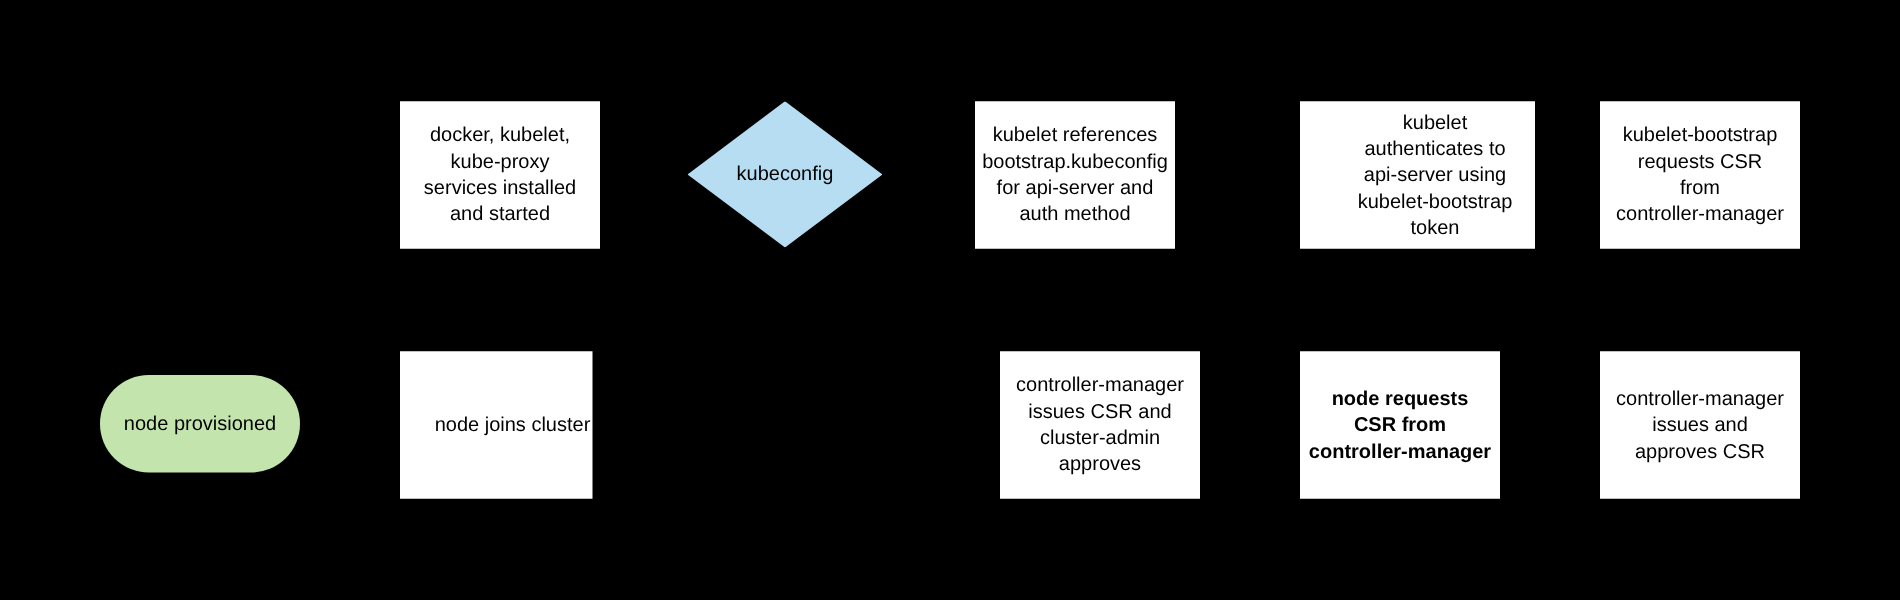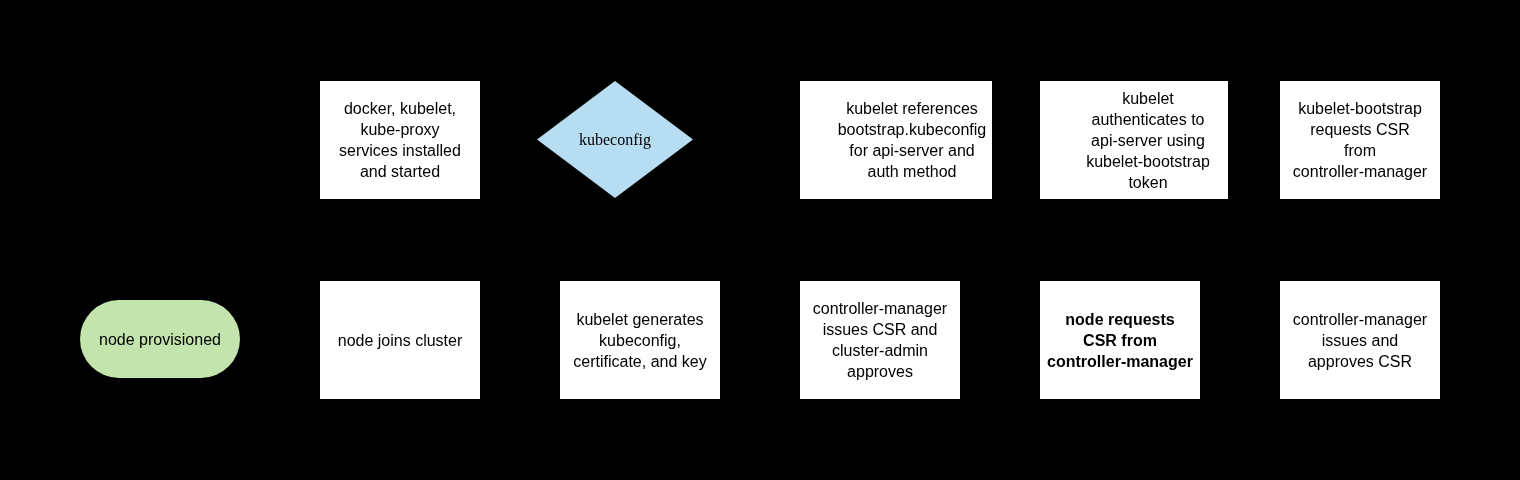--- a/index.html
+++ b/index.html
@@ -49,25 +49,25 @@
 <div id="canvas">
 
 
   <div class="node process" style="left:320px; top:81px; width:160px; height:118px;text-align:center;">
     <span class="label">docker, kubelet,
 kube-proxy
 services installed
 and started</span>
   </div>
 
-  <div class="node decision" style="left:537px; top:81px; width:156px; height:117px;font-family:Liberation Serif, serif;">
+  <div class="node decision" style="left:550px; top:81px; width:156px; height:117px;">
     <span class="label">kubeconfig</span>
   </div>
 
-  <div class="node process" style="left:800px; top:81px; width:160px; height:118px;padding-left:32px;">
+  <div class="node process" style="left:780px; top:81px; width:160px; height:118px;">
     <span class="label">kubelet references
 bootstrap.kubeconfig
 for api-server and
 auth method</span>
   </div>
 
   <div class="node process" style="left:1040px; top:81px; width:160px; height:118px;padding-left:28px;">
     <span class="label">kubelet
 authenticates to
 api-server using
@@ -79,29 +79,24 @@
     <span class="label">kubelet-bootstrap
 requests CSR
 from
 controller-manager</span>
   </div>
 
   <div class="node terminator" style="left:80px; top:300px; width:160px; height:78px;justify-content:flex-end;">
     <span class="label">node provisioned</span>
   </div>
 
-  <div class="node process" style="left:320px; top:281px; width:160px; height:118px;">
+  <div class="node process" style="left:320px; top:281px; width:128px; height:118px;padding-left:26px;">
     <span class="label">node joins cluster</span>
   </div>
 
-  <div class="node process" style="left:560px; top:281px; width:160px; height:118px;">
-    <span class="label">kubelet generates
-kubeconfig,
-certificate, and key</span>
-  </div>
 
   <div class="node process" style="left:800px; top:281px; width:160px; height:118px;">
     <span class="label">controller-manager
 issues CSR and
 cluster-admin
 approves</span>
   </div>
 
   <div class="node process" style="left:1040px; top:281px; width:160px; height:118px;font-weight:bold;">
     <span class="label">node requests

